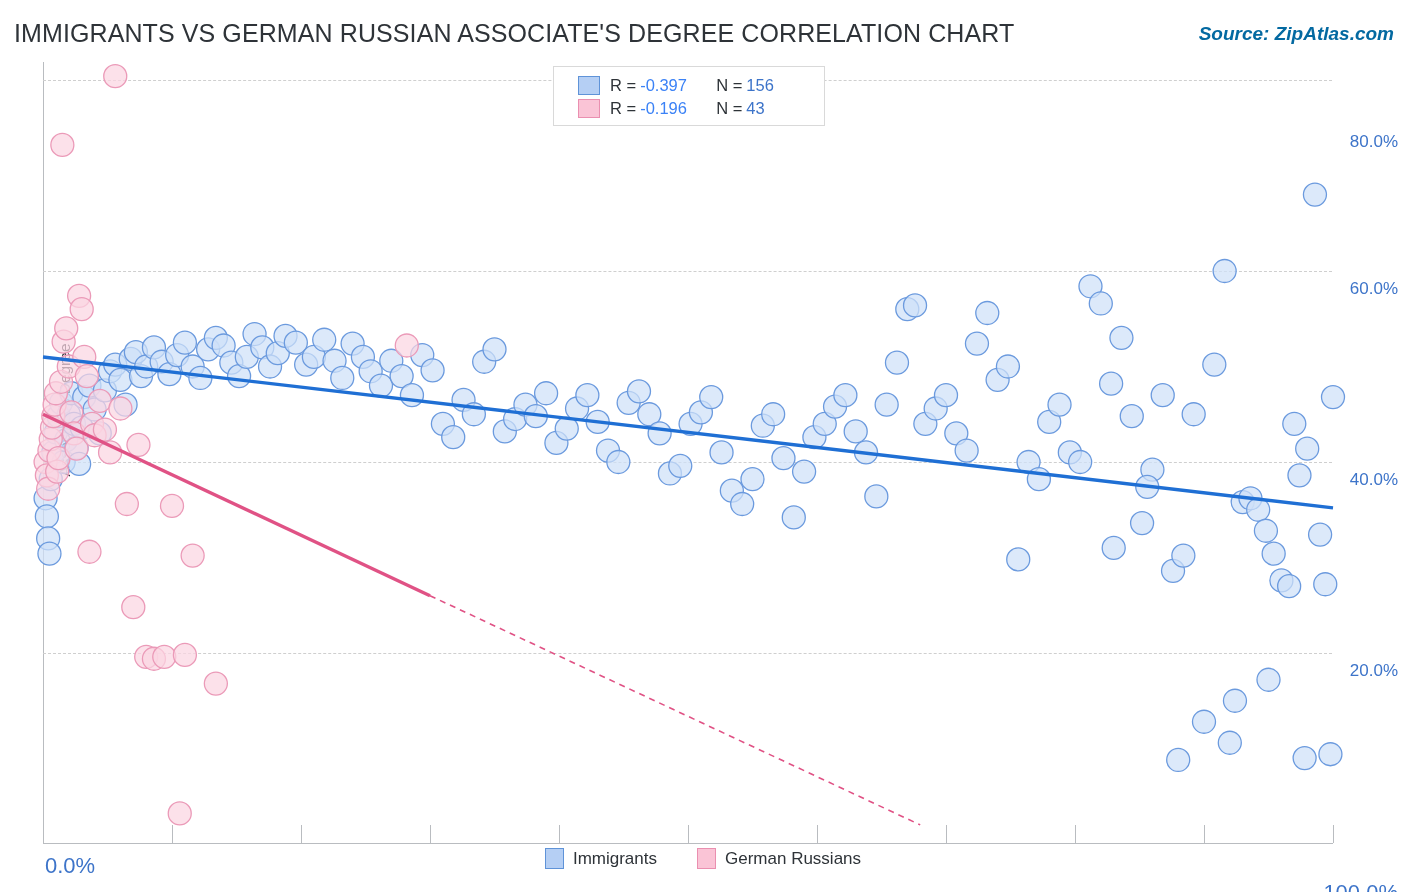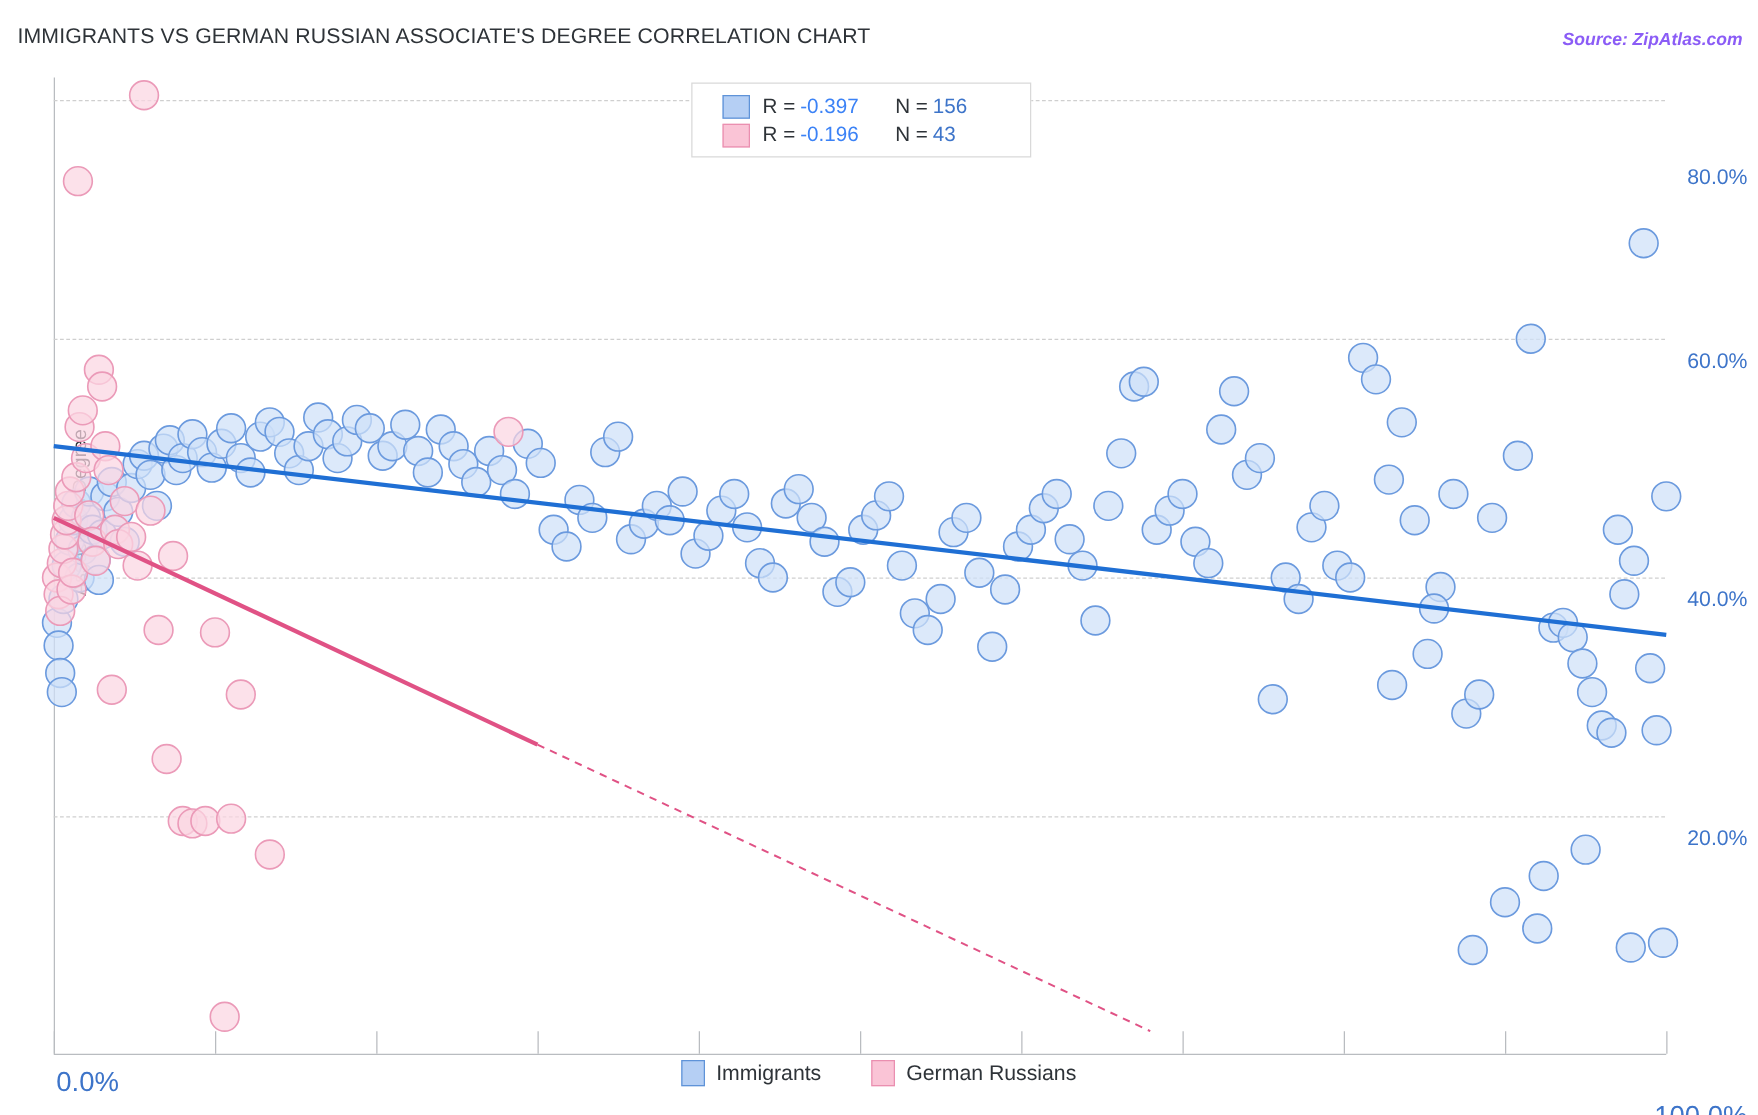--- a/index.html
+++ b/index.html
@@ -17,33 +17,33 @@
   #chart-root {
     position: relative;
     width: 1406px;
     height: 892px;
   }
   
   .chart-title {
     position: absolute;
     left: 14px;
     top: 19px;
-    font-size: 17px;
+    font-size: 25px;
     letter-spacing: 0.1px;
     color: #2e3338;
     font-weight: 400;
     white-space: nowrap;
   }
   .chart-source {
     position: absolute;
     right: 12px;
     top: 23px;
-    font-size: 14px;
+    font-size: 19px;
     font-style: italic;
-    color: #8b5cf6;
+    color: #0369a1;
     font-weight: 600;
     white-space: nowrap;
   }
   
   #plot {
     position: absolute;
     left: 43px;
     top: 62px;
     width: 1289px;
     height: 781px;

